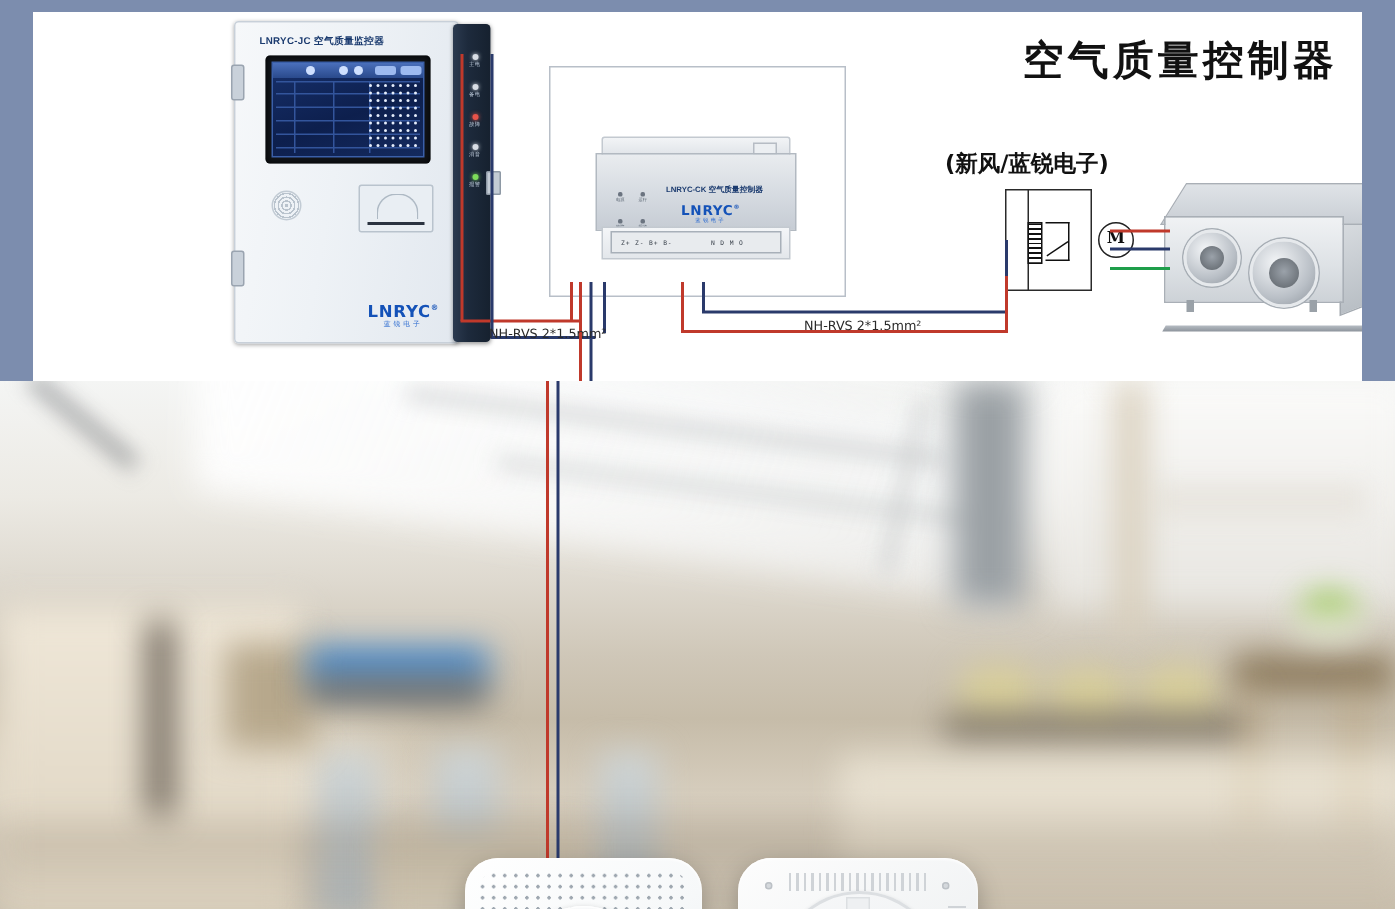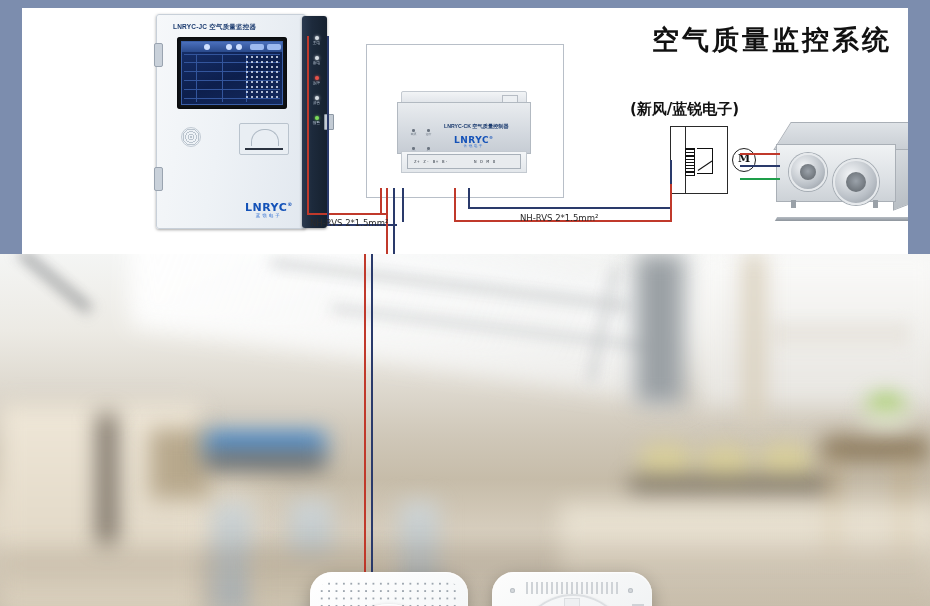--- a/index.html
+++ b/index.html
@@ -93,21 +93,21 @@
             border:1px solid #a3a9b0;transform:skewY(-21deg);}
   .ahu-hole{position:absolute;border-radius:50%;background:radial-gradient(circle at 38% 34%,#f4f6f8,#b9bfc6 62%,#8d949c 100%);
             border:2px solid #e6e9ec;box-shadow:0 0 0 1px #a6adb4;}
   .ahu-hole:after{content:"";position:absolute;border-radius:50%;inset:26%;background:radial-gradient(circle at 50% 45%,#9ba2aa,#5c6268);}
   .ahu-foot{position:absolute;bottom:-7px;width:5px;height:8px;background:#9aa1a8;}
   .ahu-rail{position:absolute;left:2px;bottom:-3px;width:150px;height:4px;background:linear-gradient(180deg,#b6bcc3,#8d949c);transform:skewX(-30deg);}
 
   
   .w{position:absolute;background:#111;}
   .wire-label{position:absolute;font-size:8.5px;color:#2a2a2a;white-space:nowrap;
-              font-family:"DejaVu Sans","Liberation Sans",sans-serif;}
+              font-family:"DejaVu Sans","Liberation Sans",sans-serif;margin-left:16px;}
 
   
   #photo{position:absolute;left:0;top:254px;width:930px;height:352px;overflow:hidden;
          background:
            radial-gradient(ellipse 300px 120px at 760px 60px, rgba(255,255,255,.85), rgba(255,255,255,0) 70%),
            radial-gradient(ellipse 260px 100px at 120px 250px, rgba(255,246,230,.8), rgba(255,255,255,0) 70%),
            linear-gradient(180deg,#f4f5f4 0%,#eceae4 22%,#ded9cf 38%,#cfc7b8 52%,#c6bca9 64%,#d6cdbd 78%,#c9bfae 100%);}
   .blur{position:absolute;filter:blur(7px);}
   .blur2{position:absolute;filter:blur(11px);}
 
@@ -132,21 +132,21 @@
   .b-slotsV{position:absolute;background-image:repeating-linear-gradient(180deg,#cfd3d7 0 1.6px,transparent 1.6px 5px);}
   .b-hole{position:absolute;width:5px;height:5px;border-radius:50%;background:#d4d8dc;box-shadow:inset 0 0 0 1px #bcc1c6;}
 </style>
 </head>
 <body>
 
 <div id="stage">
 
   <div id="diagram">
 
-    <div class="title-main">空气质量监控系统</div>
+    <div class="title-main">空气质量控制器</div>
 
     <div id="panel">
       <div class="cab-body">
         <div class="hinge" style="top:28px;"></div>
         <div class="hinge" style="top:152px;"></div>
         <div class="cab-label">LNRYC-JC 空气质量监控器</div>
 
         <div class="bezel">
           <div class="lcd">
             <div class="lcd-bar"></div>

